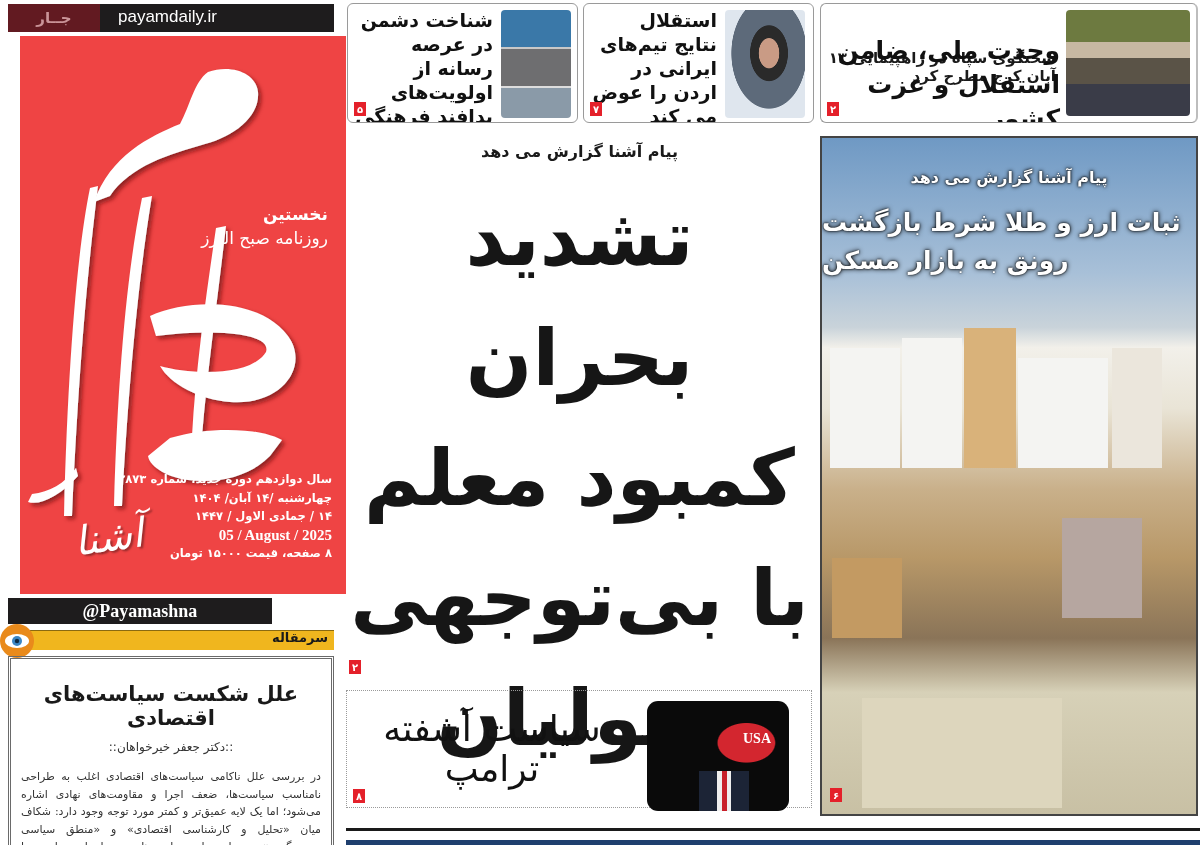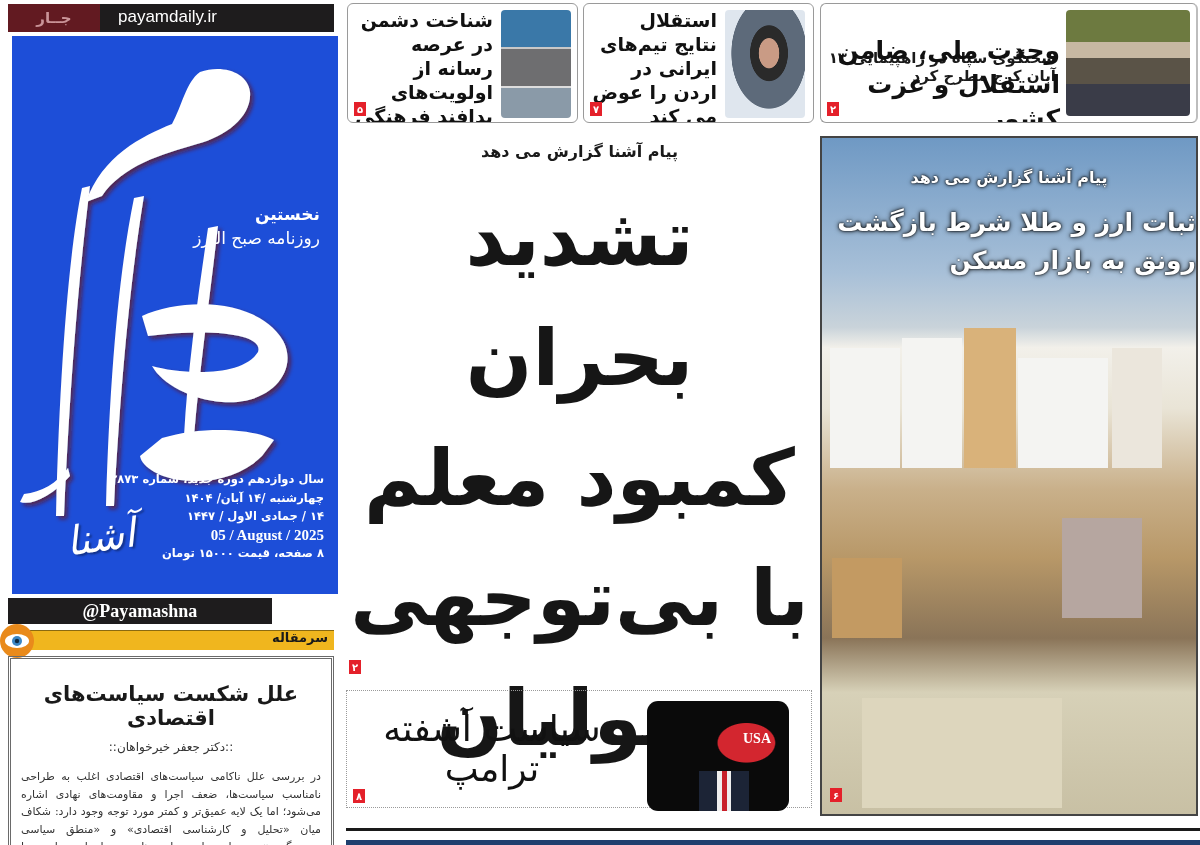--- a/index.html
+++ b/index.html
@@ -5,21 +5,21 @@
   * { box-sizing: border-box; margin: 0; padding: 0; }
   html, body { width: 1200px; height: 845px; overflow: hidden; background: #ffffff; }
   body { position: relative; font-family: "DejaVu Sans", sans-serif; color: #1a1a1a; }
   .rtl { direction: rtl; }
 
   
   #masthead { position: absolute; left: 8px; top: 4px; width: 326px; height: 616px; }
   #site-bar { position: absolute; left: 0; top: 0; width: 326px; height: 28px; background: #1e1c1d; }
   #jar-badge { position: absolute; left: 0; top: 0; width: 92px; height: 28px; background: #6e1a22; color: #e8a9ae; font-size: 15px; font-weight: bold; display:flex; align-items:center; justify-content:center; letter-spacing: 2px; opacity: .85; }
   #site-url { position: absolute; left: 110px; top: 3px; color: #fff; font-size: 17px; font-family: "Liberation Sans", sans-serif; }
-  #red-block { position: absolute; left: 4px; top: 32px; width: 326px; height: 558px; background: #1d4ed8; overflow: hidden; }
+  #red-block { position: absolute; left: 12px; top: 32px; width: 326px; height: 558px; background: #ef4444; overflow: hidden; }
   #logo-svg { position: absolute; left: 0; top: 0; }
   #tagline-1 { position: absolute; right: 18px; top: 168px; color: #fff; font-size: 17px; font-weight: bold; }
   #tagline-2 { position: absolute; right: 18px; top: 192px; color: #fff; font-size: 17px; }
   #issue-info { position: absolute; right: 14px; top: 434px; color: #fff; font-size: 11.5px; line-height: 18.5px; text-align: right; font-weight: bold; }
   #issue-info .en { font-family: "Liberation Serif", serif; font-size: 15px; direction: ltr; text-align: right; }
   #ashna-word { position: absolute; left: 54px; top: 478px; color: #fff; font-family: "DejaVu Serif", serif; font-size: 40px; font-style: italic; transform: rotate(-8deg); text-shadow: 2px 2px 2px rgba(0,0,0,.35); }
   #handle-bar { position: absolute; left: 0; top: 594px; width: 264px; height: 26px; background: #1e1c1d; color: #fff; font-family: "Liberation Serif", serif; font-weight: bold; font-size: 18px; text-align: center; line-height: 26px; }
 
   
   #editorial-tab { position: absolute; left: 30px; top: 630px; width: 304px; height: 20px; background: #f0b61e; border-top: 1px solid #8a6a10; }
@@ -63,21 +63,21 @@
   #trump-photo .usa { position: absolute; right: 18px; top: 30px; color: #fff; font-family: "Liberation Serif", serif; font-weight: bold; font-size: 14px; }
   #trump-photo .shirt { position: absolute; right: 40px; bottom: 0; width: 50px; height: 40px; background: linear-gradient(90deg, #1c2436 0 35%, #eee 35% 45%, #c8202a 45% 55%, #eee 55% 65%, #1c2436 65%); }
   #trump-head { position: absolute; left: 20px; top: 18px; width: 250px; text-align: center; font-size: 36px; line-height: 40px; color: #111; }
   #trump-page { left: 6px; top: 98px; }
 
   
   #hero { position: absolute; left: 820px; top: 136px; width: 378px; height: 680px; border: 2px solid #444; overflow: hidden;
           background: linear-gradient(180deg, #6f99c4 0%, #a8c0d8 20%, #c9d3da 28%, #f2f0ea 31%, #e9e4d6 40%, #c9b08a 52%, #b89868 62%, #8a7458 74%, #d7d1b8 82%, #c8c0a4 100%); }
   #hero .bldg { position: absolute; background: #f4f4f2; }
   #hero-kicker { position: absolute; left: 0; right: 0; top: 30px; text-align: center; color: #fff; font-size: 16px; font-weight: bold; text-shadow: 0 0 4px #000, 0 0 2px #000; }
-  #hero-head { position: absolute; left: 0; right: 0; top: 66px; text-align: right; color: #fff; font-size: 25px; line-height: 38px; font-weight: bold; text-shadow: 0 0 5px #000, 0 0 2px #000; }
+  #hero-head { position: absolute; left: 0; right: 0; top: 66px; text-align: left; color: #fff; font-size: 25px; line-height: 38px; font-weight: bold; text-shadow: 0 0 5px #000, 0 0 2px #000; }
   #hero-page { left: 8px; top: 650px; }
 
   
   #rule-bottom { position: absolute; left: 346px; top: 828px; width: 854px; height: 3px; background: #1a1a1a; }
   #rule-blue { position: absolute; left: 346px; top: 840px; width: 854px; height: 5px; background: #1f3f6e; }
 </style>
 </head>
 <body>
 
 <div id="masthead">

